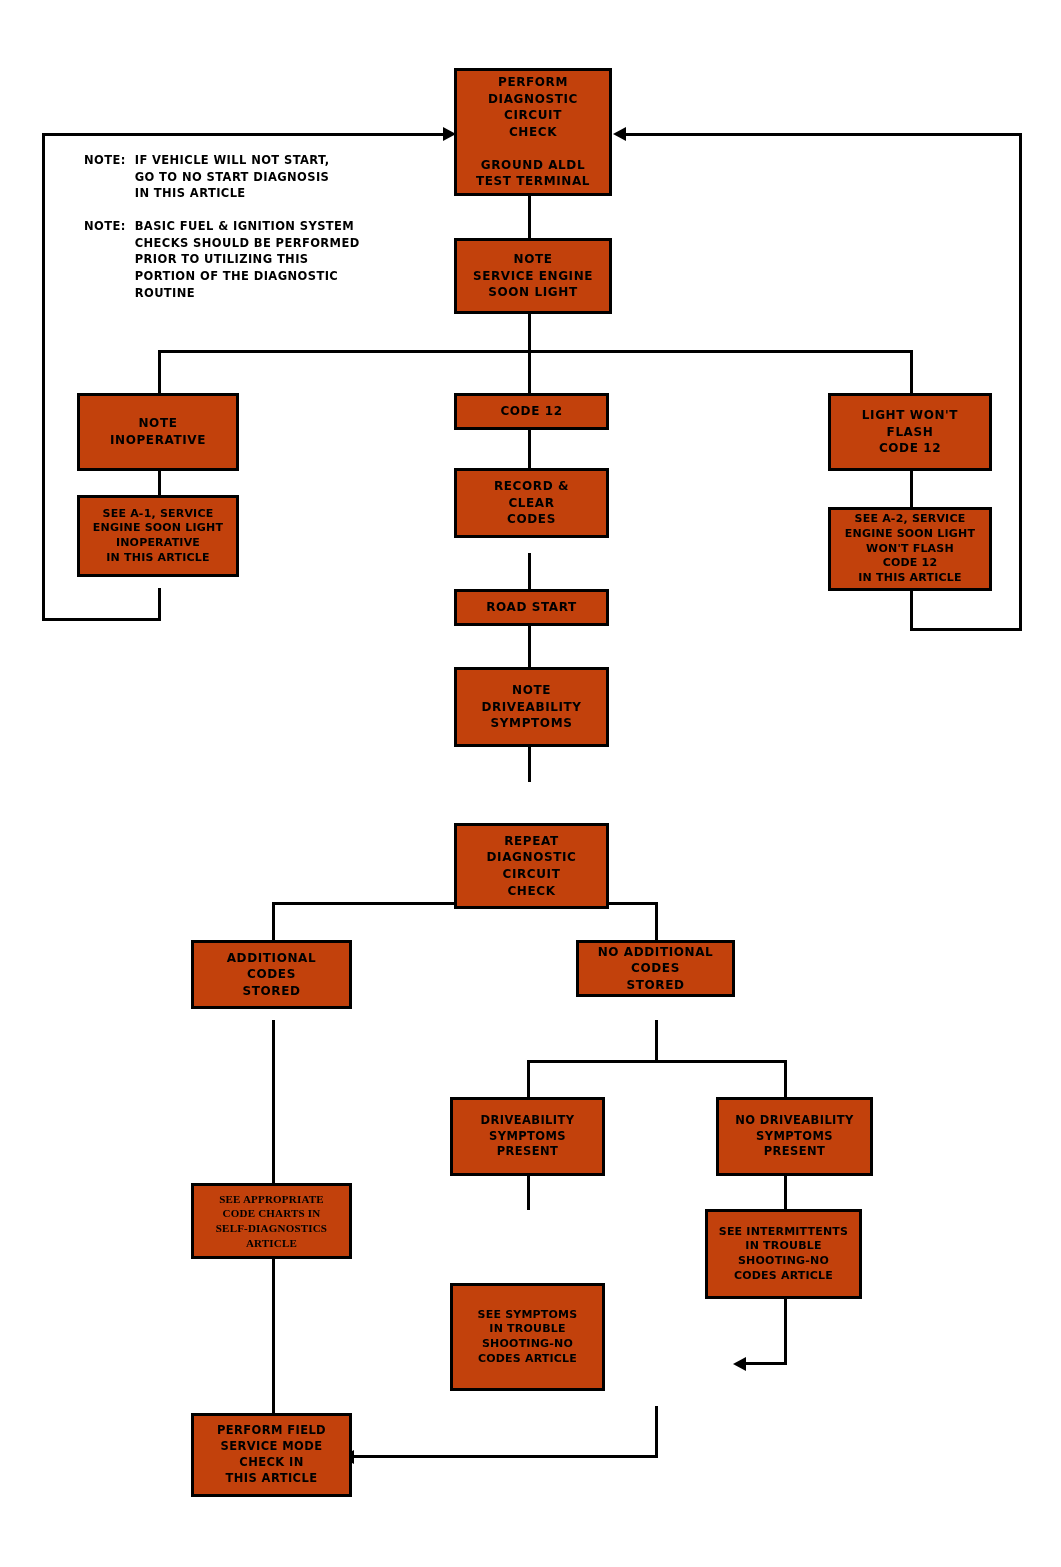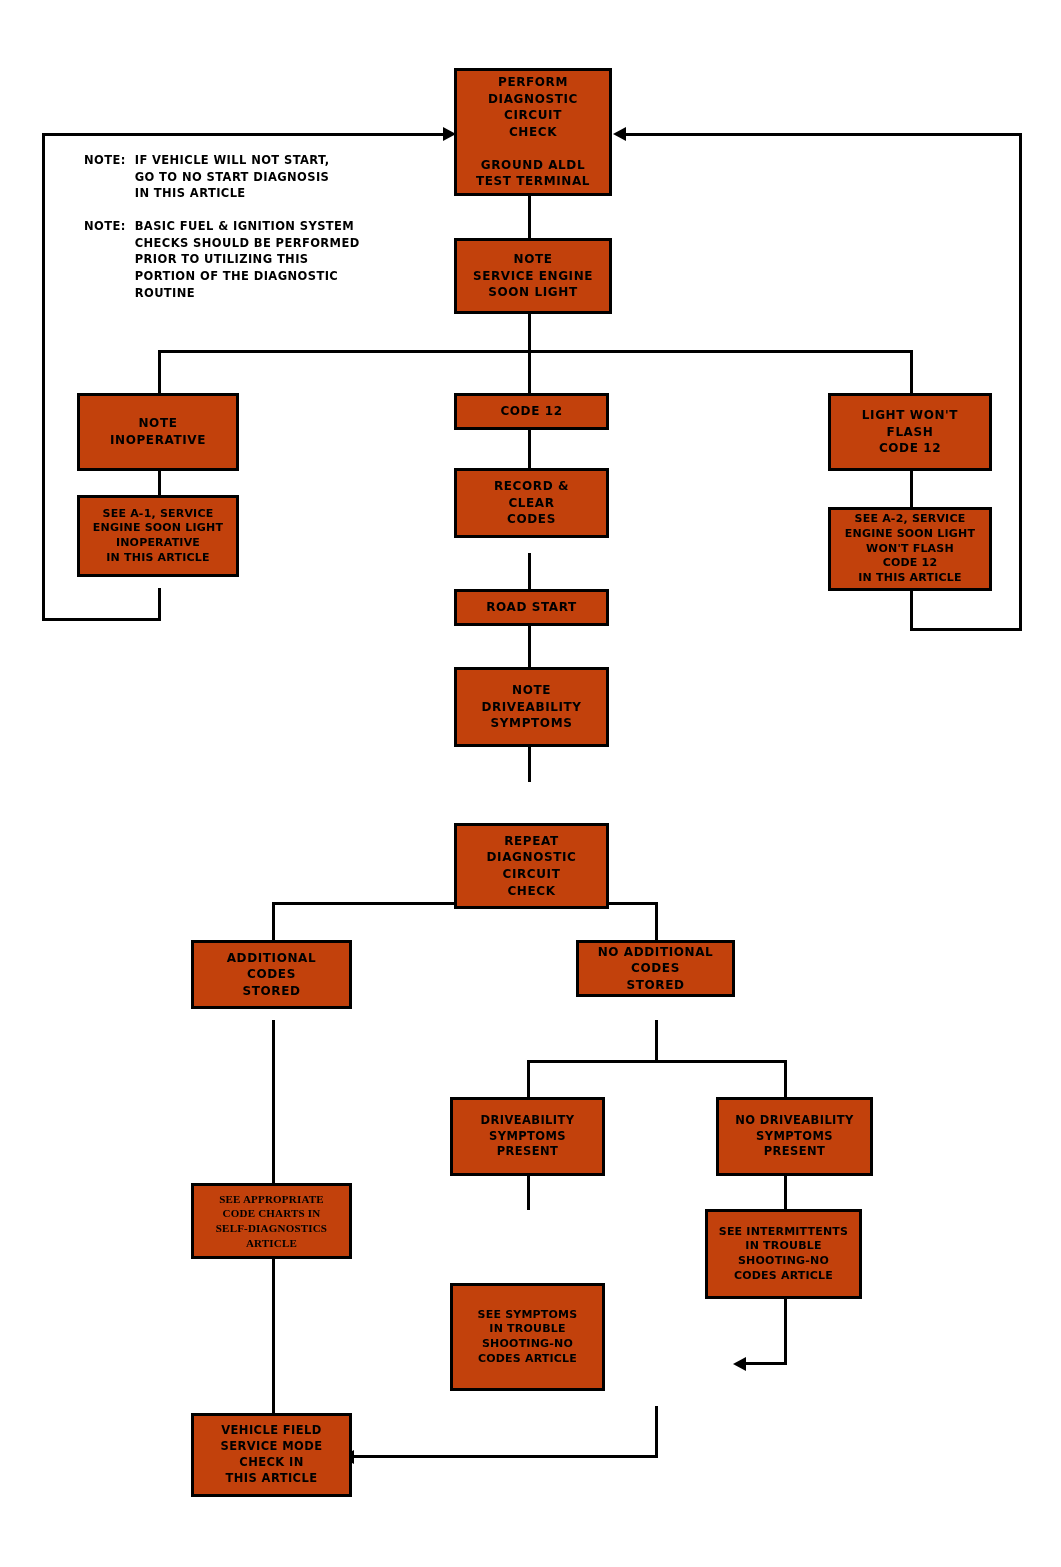--- a/index.html
+++ b/index.html
@@ -272,19 +272,19 @@
 
   <div class="node tiny" style="left:705px; top:1209px; width:157px; height:90px;">
     <span class="label">SEE INTERMITTENTS
 IN TROUBLE
 SHOOTING-NO
 CODES ARTICLE</span>
   </div>
 
 
   <div class="node small" style="left:191px; top:1413px; width:161px; height:84px;">
-    <span class="label">VEHICLE FIELD
+    <span class="label">PERFORM FIELD
 SERVICE MODE
 CHECK IN
 THIS ARTICLE</span>
   </div>
 
 </div>
 
 </body></html>

